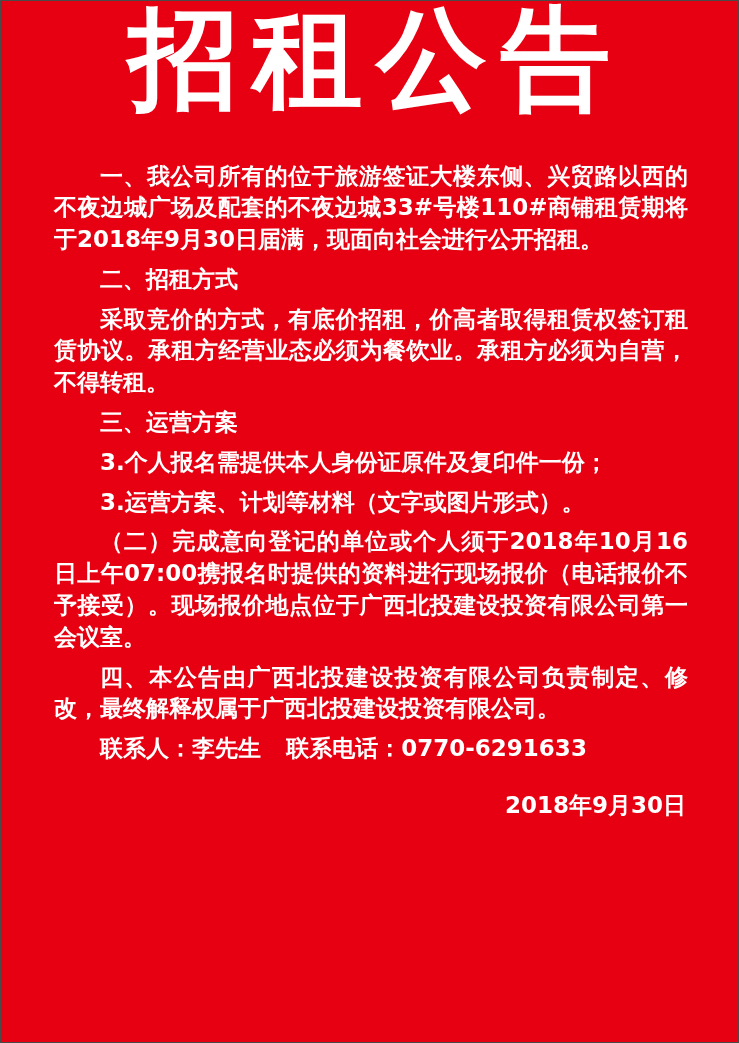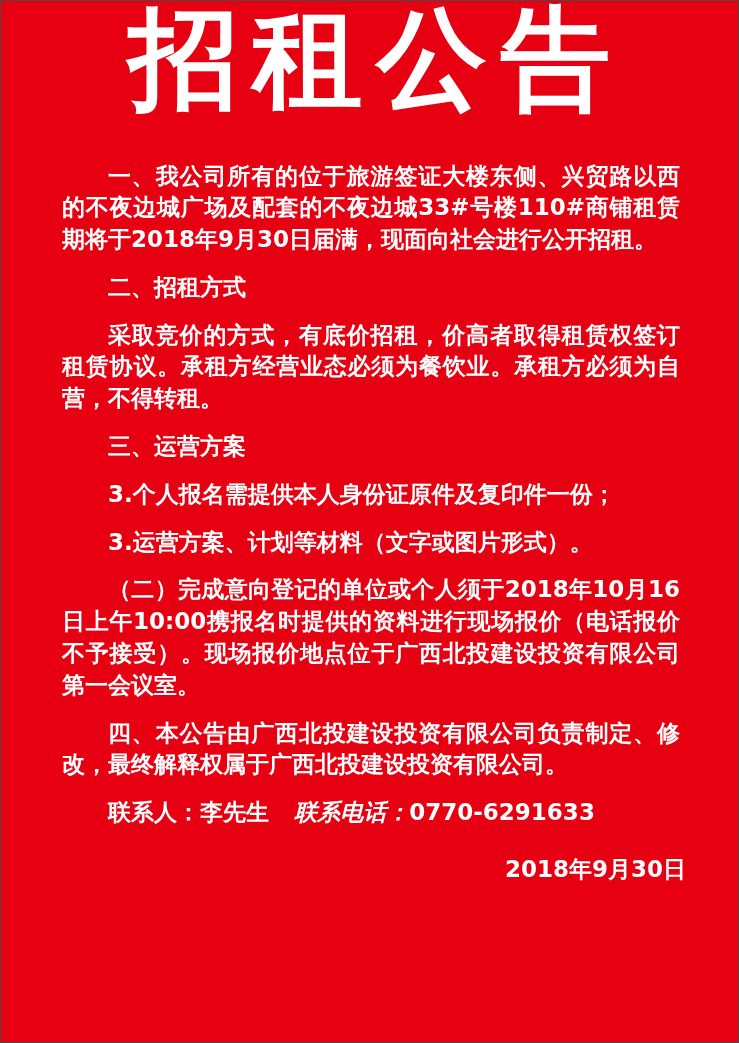--- a/index.html
+++ b/index.html
@@ -33,30 +33,29 @@
   .poster-body {
     margin: 44px 42px 0 45px;
     color: #ffffff;
     font-family: "DejaVu Sans", "Liberation Sans", sans-serif;
     font-weight: bold;
     font-size: 23px;
     line-height: 31.8px;
     text-align: justify;
   }
   .poster-body p {
-    margin: 16px;
+    margin: 8px;
     text-indent: 2em;
   }
   .contact-line {
     margin: 0;
     text-indent: 2em;
   }
   .contact-phone-label {
     padding-left: 1.1em;
-    font-style: italic;
   }
   .signature-block {
     margin-top: 25px;
     margin-right: 52px;
     text-align: right;
     color: #ffffff;
     font-family: "DejaVu Sans", "Liberation Sans", sans-serif;
     font-weight: bold;
     font-size: 23px;
     line-height: 31.8px;
@@ -73,21 +72,21 @@
 
   <div class="poster-title">招租公告</div>
 
   <div class="poster-body">
     <p>一、我公司所有的位于旅游签证大楼东侧、兴贸路以西的不夜边城广场及配套的不夜边城33#号楼110#商铺租赁期将于2018年9月30日届满，现面向社会进行公开招租。</p>
     <p>二、招租方式</p>
     <p>采取竞价的方式，有底价招租，价高者取得租赁权签订租赁协议。承租方经营业态必须为餐饮业。承租方必须为自营，不得转租。</p>
     <p>三、运营方案</p>
     <p>3.个人报名需提供本人身份证原件及复印件一份；</p>
     <p>3.运营方案、计划等材料（文字或图片形式）。</p>
-    <p>（二）完成意向登记的单位或个人须于2018年10月16日上午10:00携报名时提供的资料进行现场报价（电话报价不予接受）。现场报价地点位于广西北投建设投资有限公司第一会议室。</p>
+    <p>（二）完成意向登记的单位或个人须于2018年10月16日上午07:00携报名时提供的资料进行现场报价（电话报价不予接受）。现场报价地点位于广西北投建设投资有限公司第一会议室。</p>
     <p>四、本公告由广西北投建设投资有限公司负责制定、修改，最终解释权属于广西北投建设投资有限公司。</p>
 
     <p class="contact-line">
       <span>联系人：</span><span>李先生</span><span class="contact-phone-label">联系电话：</span><span>0770-6291633</span>
     </p>
   </div>
 
   <div class="signature-block">
     <div class="signature-inner">
       <div>2018年9月30日</div>

